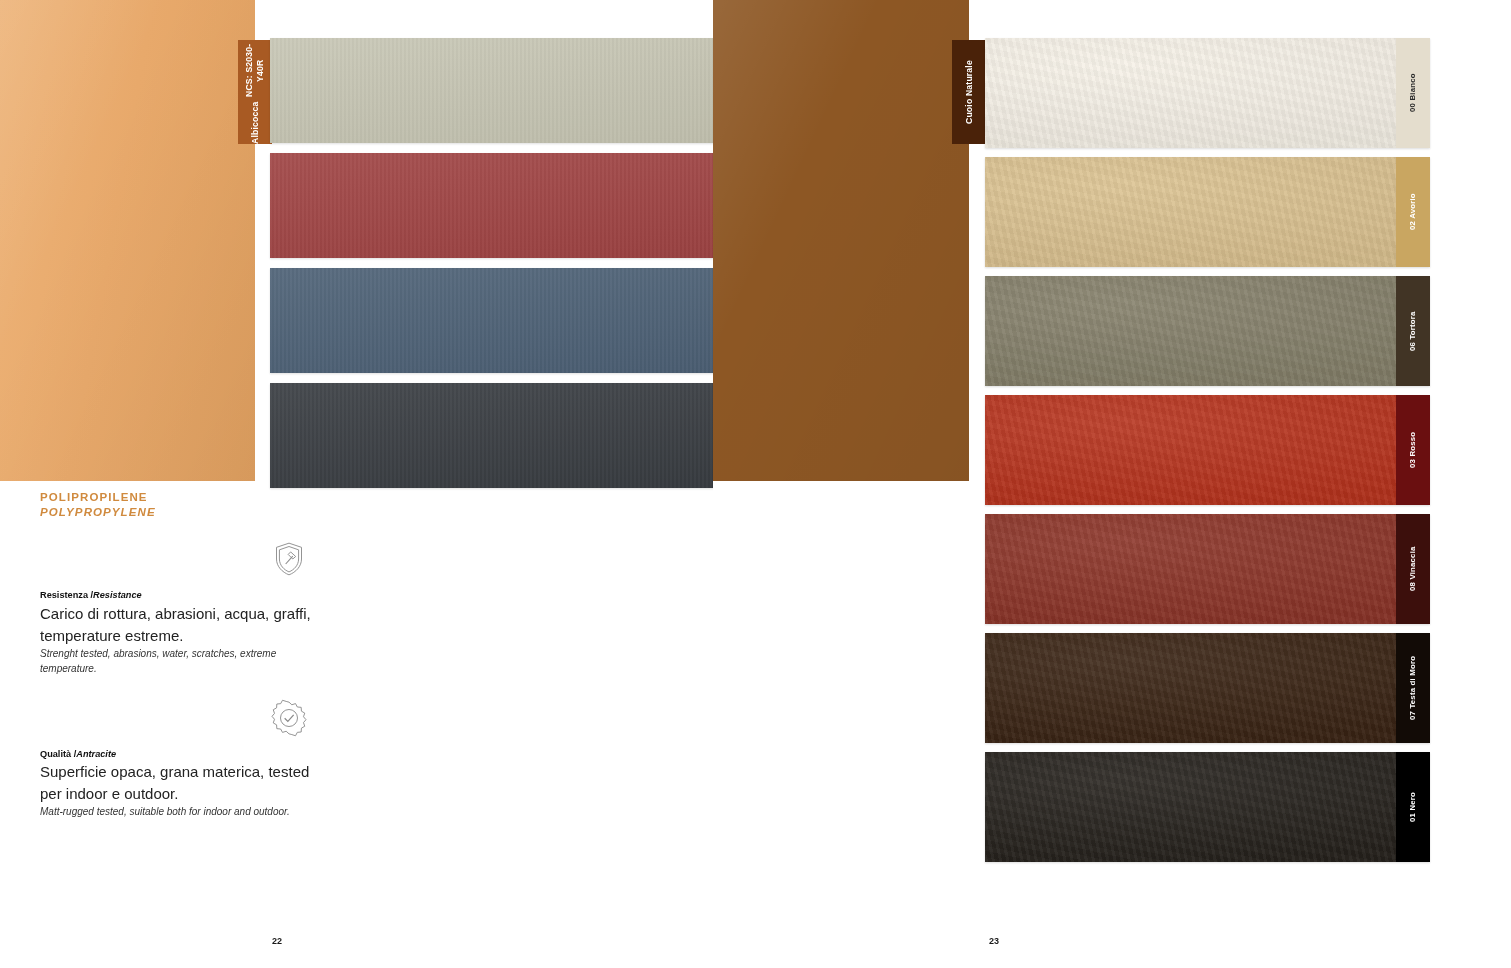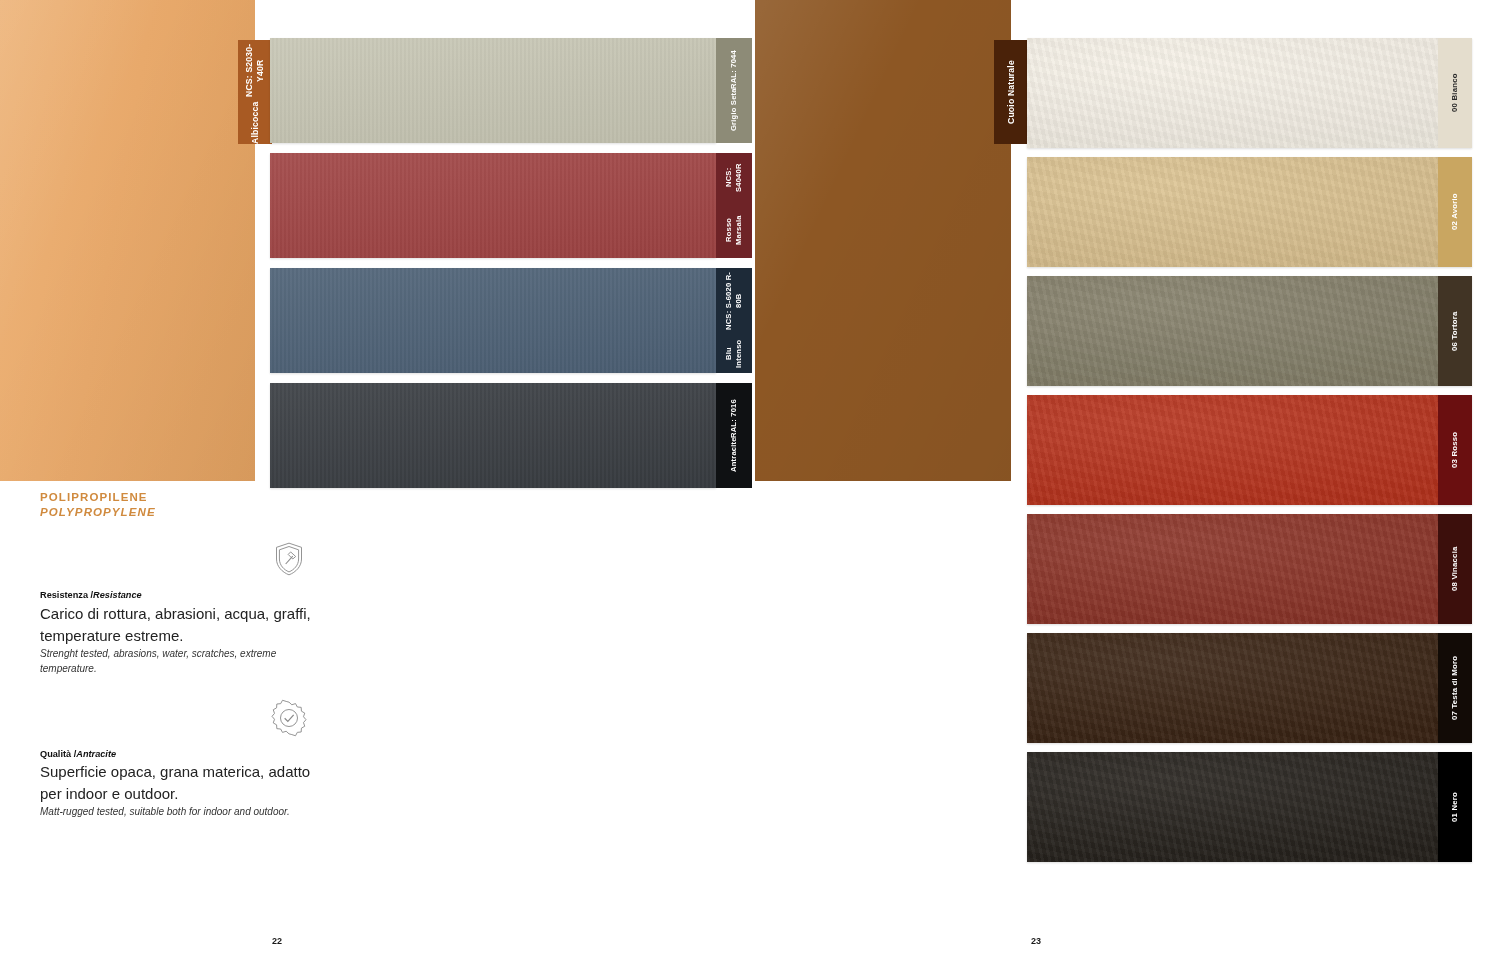--- a/index.html
+++ b/index.html
@@ -7,21 +7,21 @@
     width: 1511px; height: 968px;
     background: #ffffff;
     font-family: "Liberation Sans", sans-serif;
     overflow: hidden;
   }
   .spread { position: relative; width: 1511px; height: 968px; background:#fff; }
 
   
   .page { position: absolute; top: 0; height: 968px; background: #ffffff; }
   .page-left  { left: 0;   width: 755px; }
-  .page-right { left: 755px; width: 756px; }
+  .page-right { left: 713px; width: 756px; }
 
   
   .hero {
     position: absolute; top: 0;
     height: 481px;
     overflow: visible;
   }
   .hero-left  { left: 0;   width: 255px; }
   .hero-right { left: 0;   width: 256px; }
   .hero-fill { position:absolute; inset:0; }
@@ -231,21 +231,21 @@
         <div class="prop">
           <span class="ico">
             <svg viewBox="0 0 48 48" fill="none" stroke="#8a8a8a" stroke-width="1.1">
               <path d="M24 5 l3.4 3.1 4.4-1.4 2.2 4.1 4.6.4.3 4.6 4 2.3-1.5 4.4 3 3.5-3 3.5 1.5 4.4-4 2.3-.3 4.6-4.6.4-2.2 4.1-4.4-1.4L24 43l-3.4-3.1-4.4 1.4-2.2-4.1-4.6-.4-.3-4.6-4-2.3 1.5-4.4-3-3.5 3-3.5-1.5-4.4 4-2.3.3-4.6 4.6-.4 2.2-4.1 4.4 1.4Z"></path>
               <circle cx="24" cy="24" r="10.2"></circle>
               <path d="M18.8 24.3 L22.6 28 L29.6 20.2" stroke-width="1.5"></path>
             </svg>
           </span>
           <span class="txt">
             <span class="hd"><span>Qualità /</span><span class="en">Antracite</span></span>
-            <div class="it">Superficie opaca, grana materica, adatto per indoor e outdoor.</div>
+            <div class="it">Superficie opaca, grana materica, tested per indoor e outdoor.</div>
             <div class="en-body">Matt-rugged tested, suitable both for indoor and outdoor.</div>
           </span>
         </div>
 
       </div>
     </div>
 
     <div class="folio folio-left">22</div>
   </div>
 

